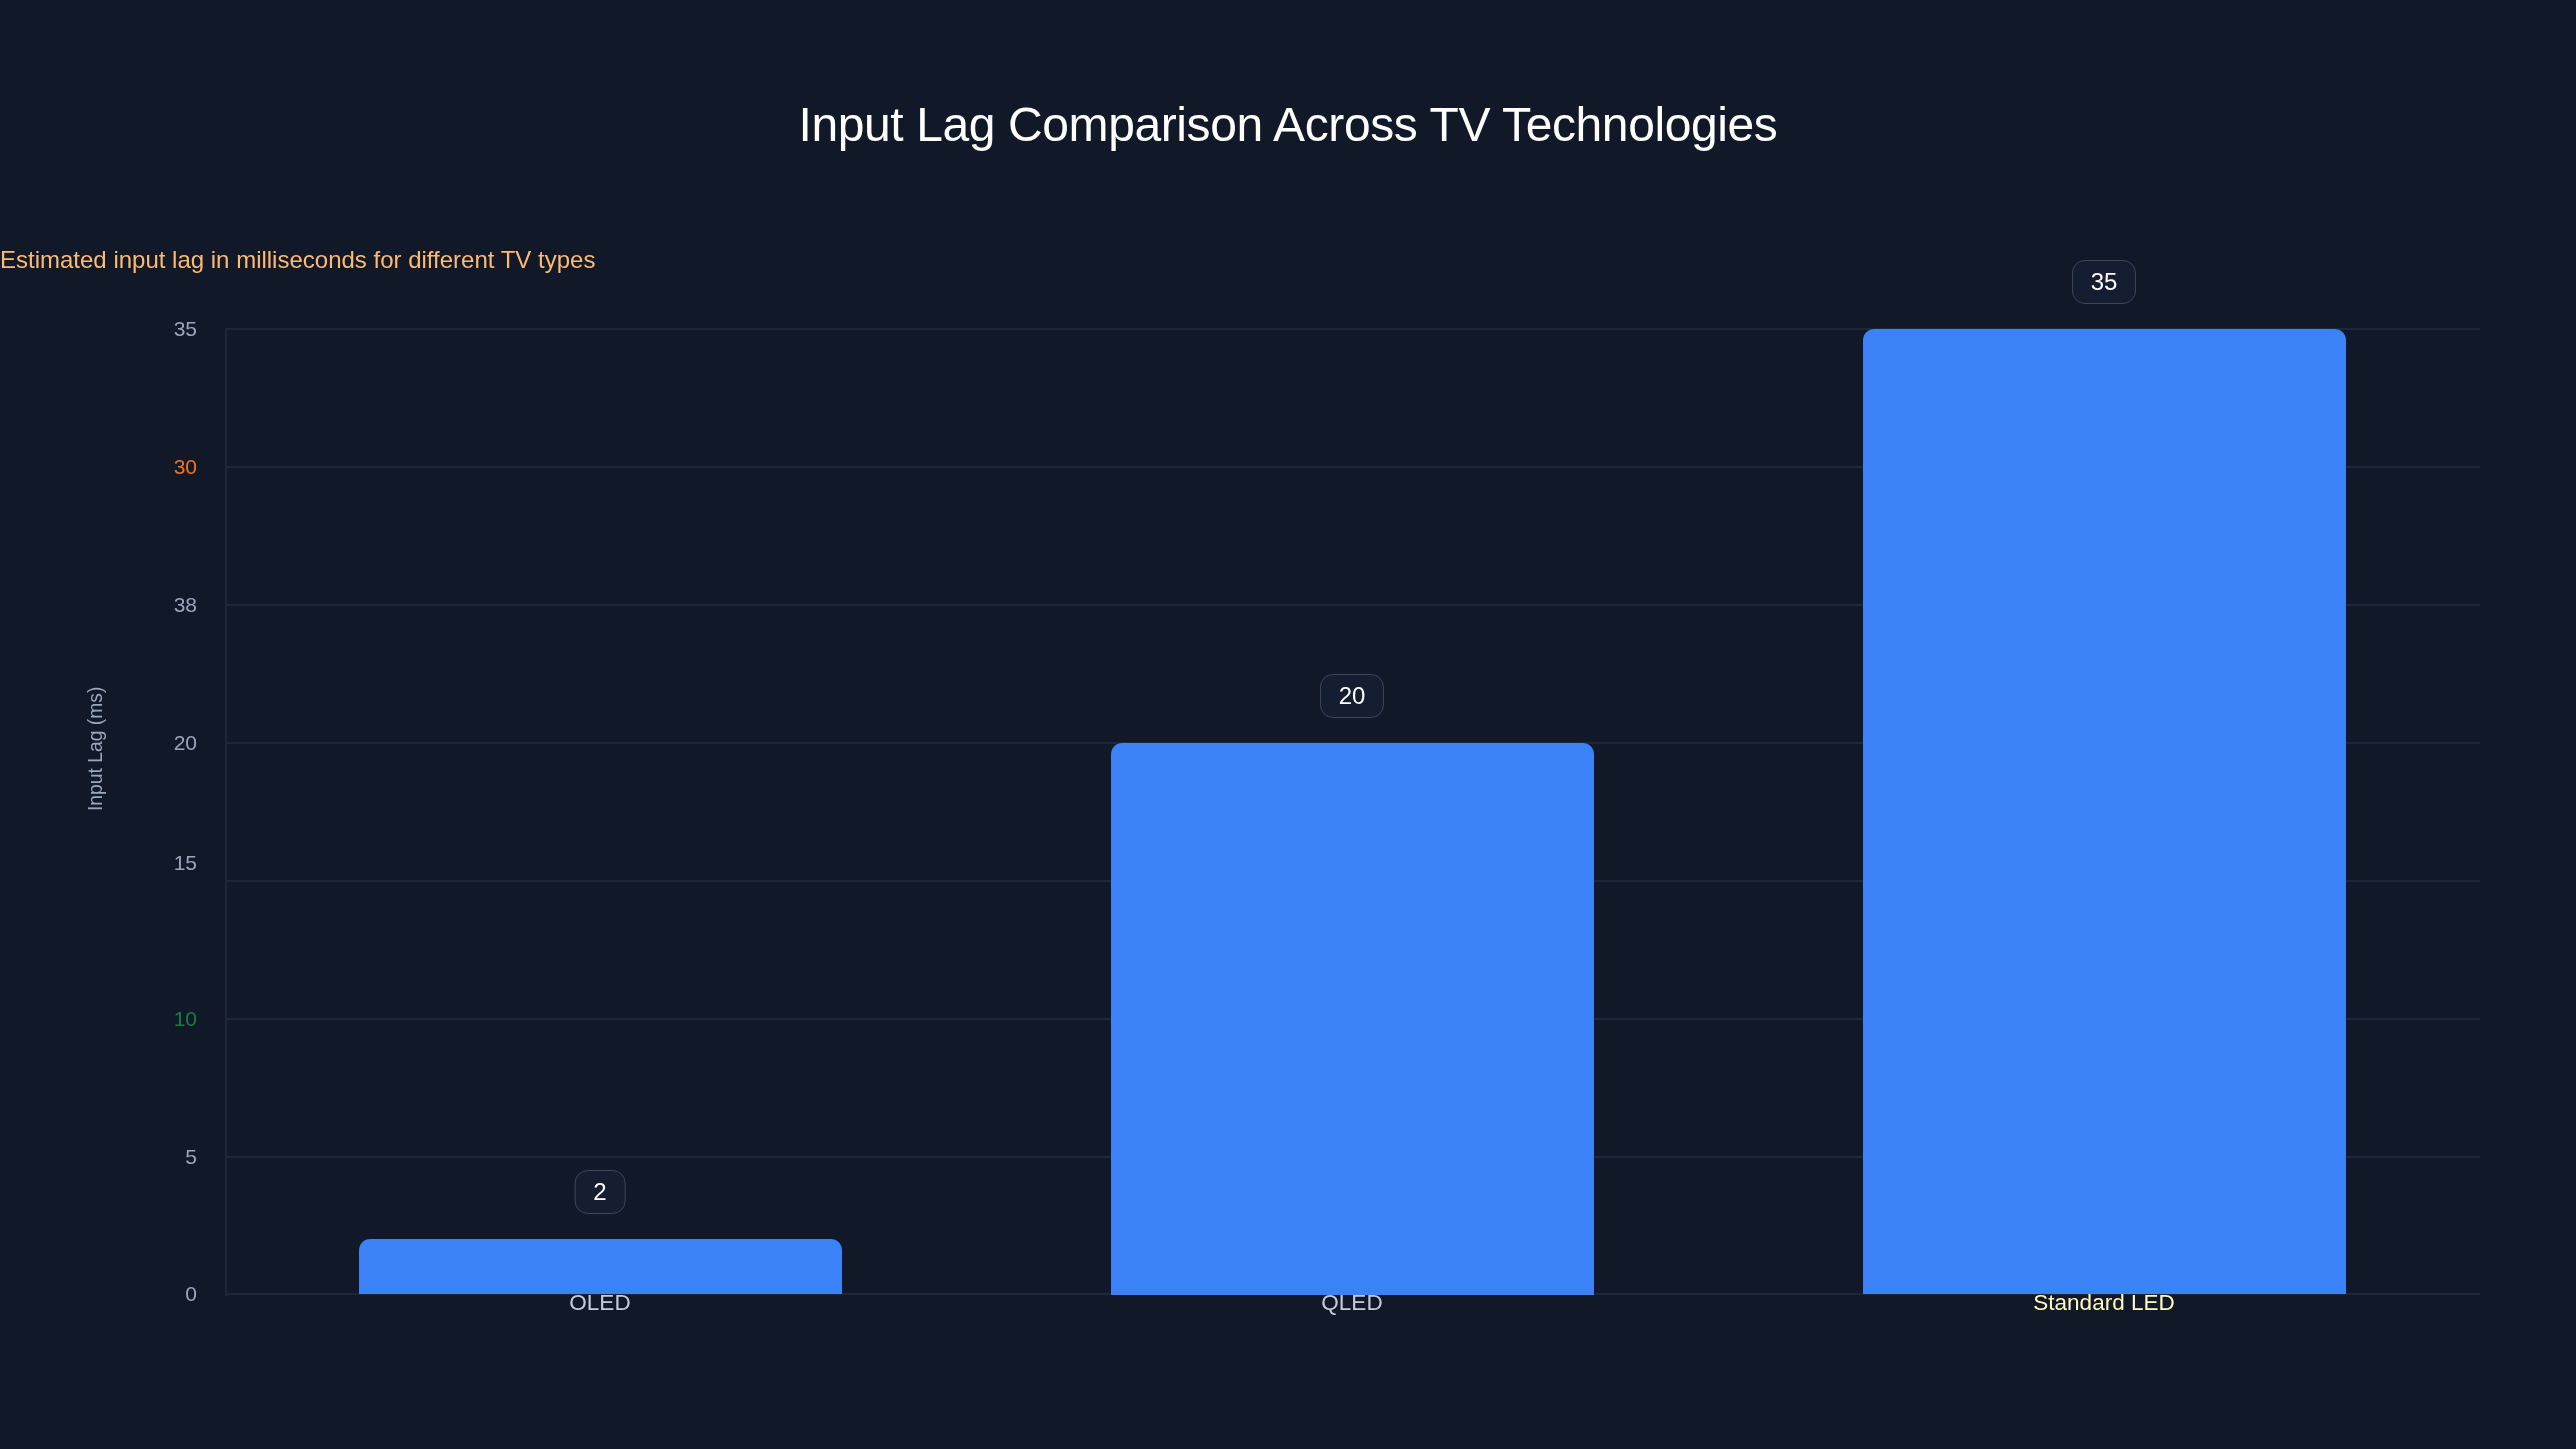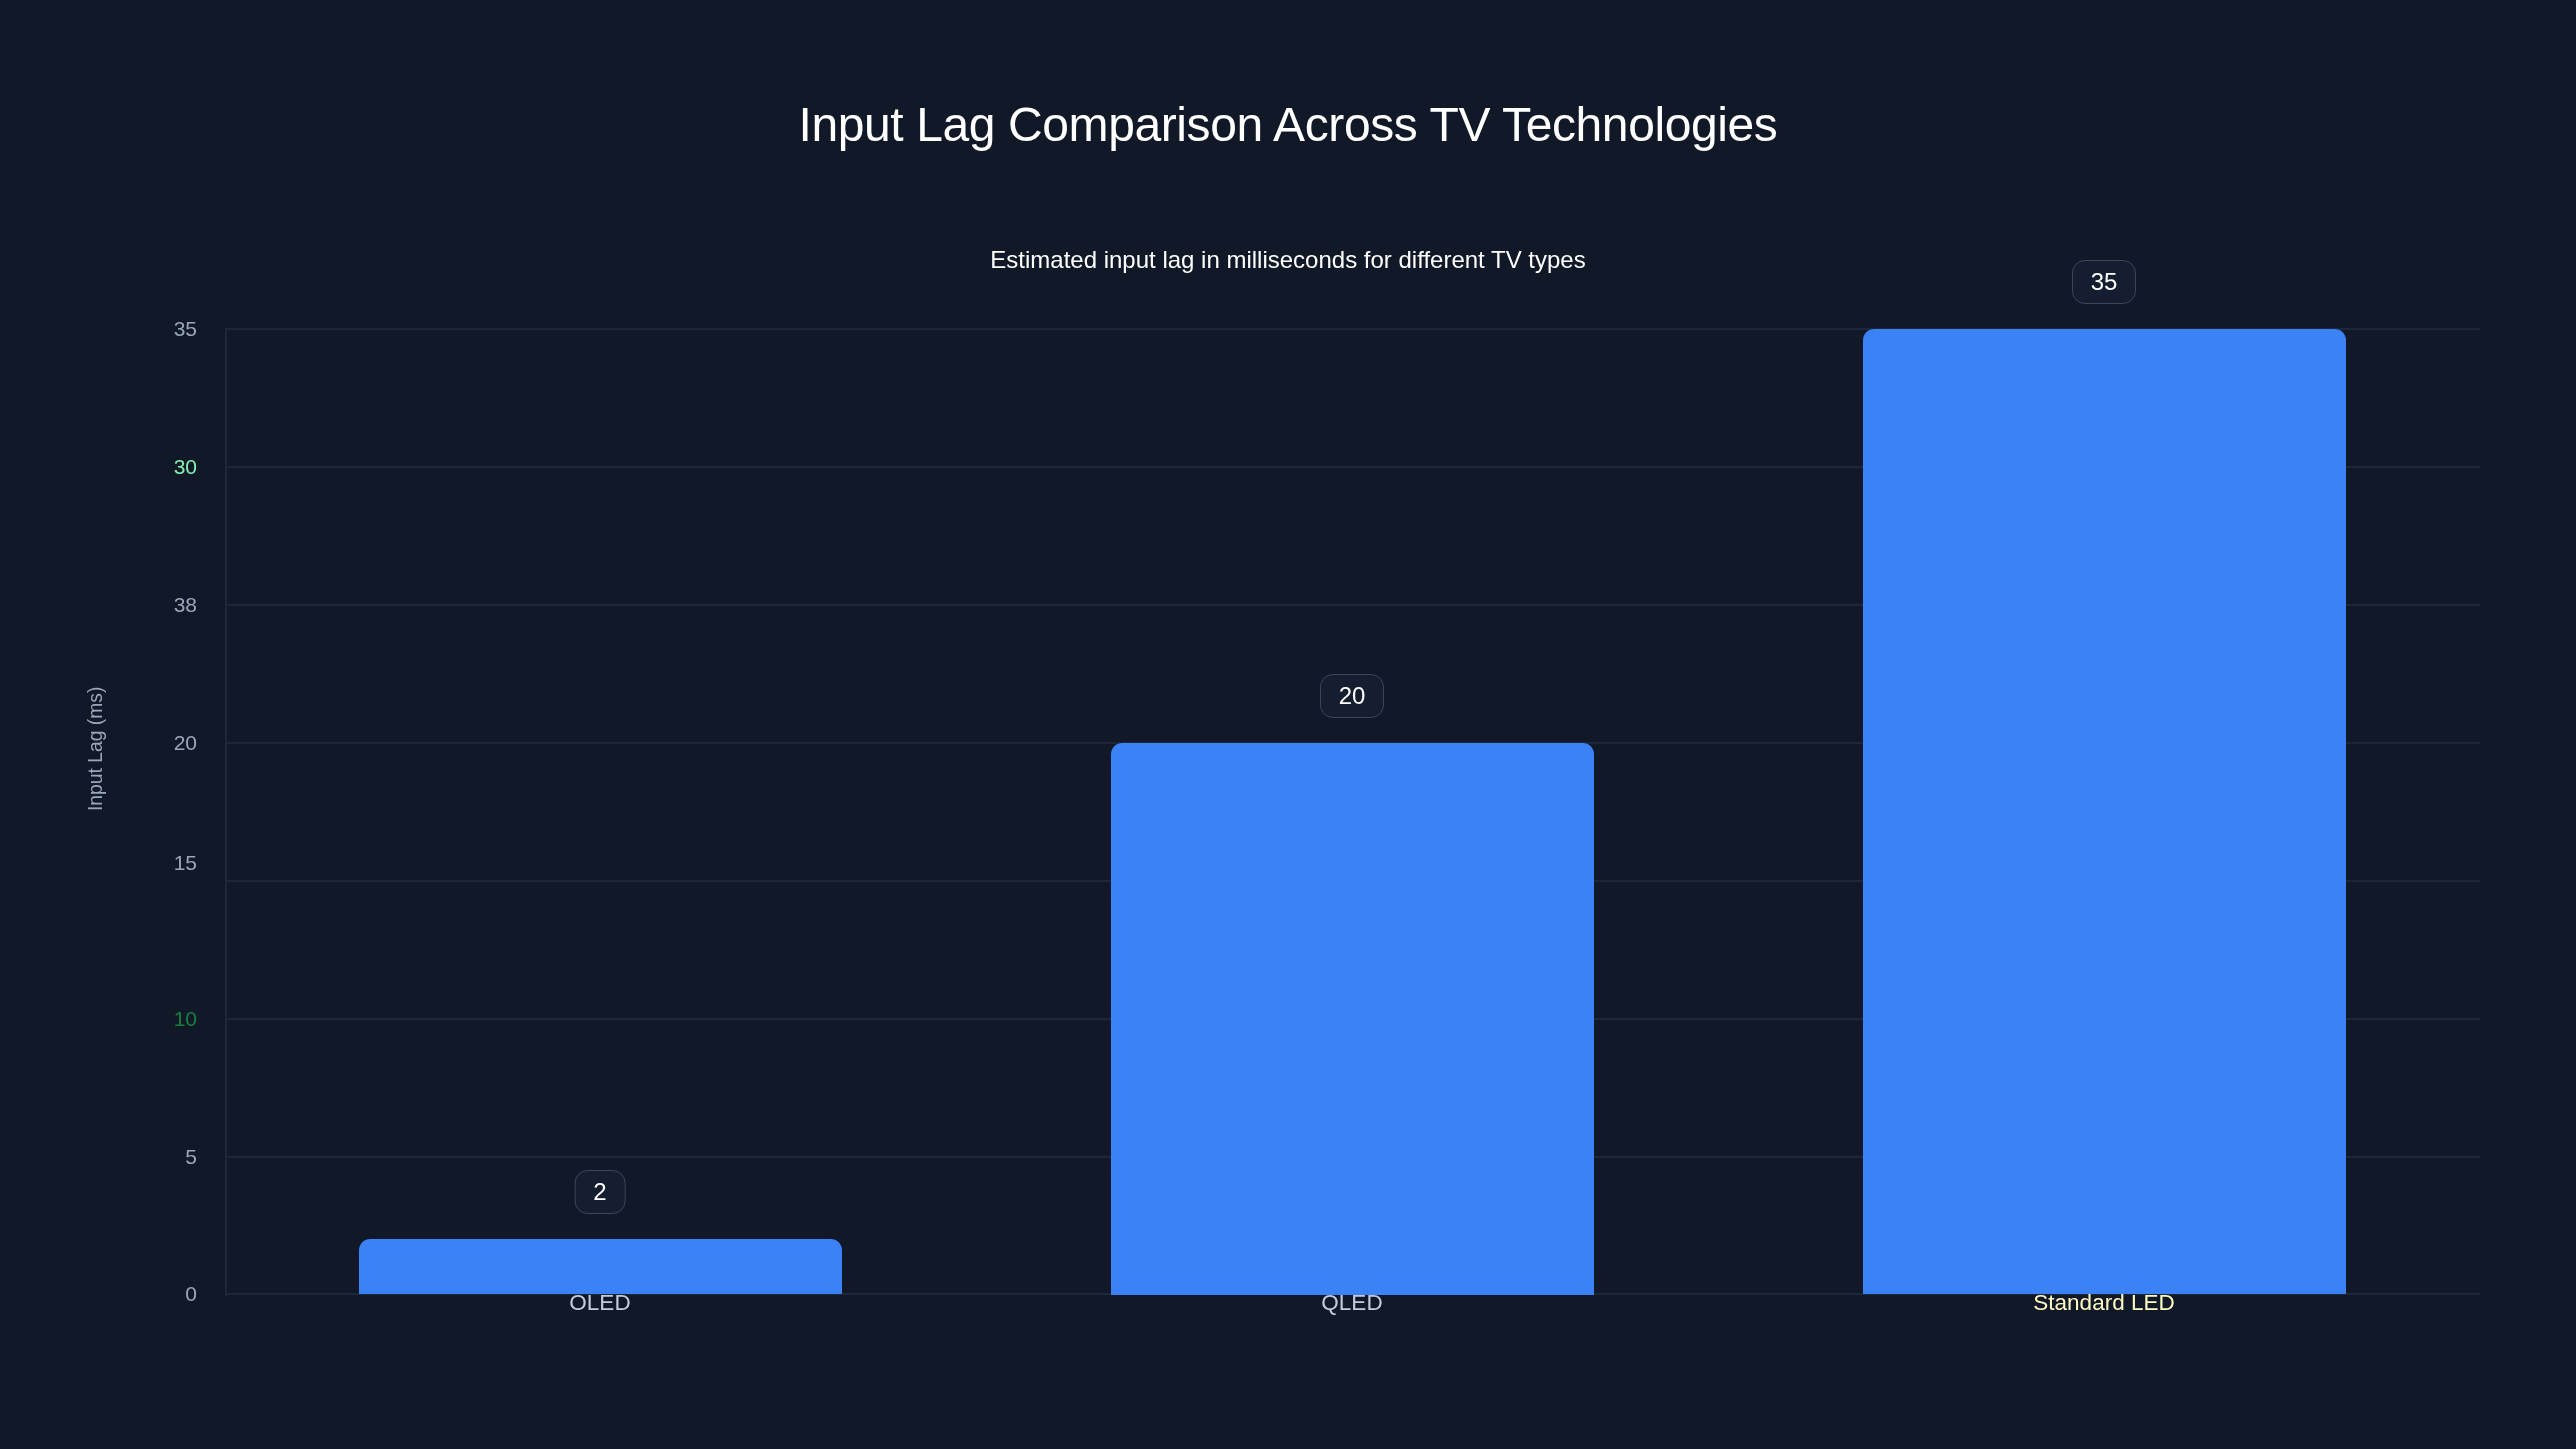--- a/index.html
+++ b/index.html
@@ -14,23 +14,23 @@
   
   #chart-title {
     position:absolute; left:0; top:97px; width:2576px;
     text-align:center;
     font-size:48px; font-weight:400; letter-spacing:-0.4px;
     color:#ffffff;
     white-space:nowrap;
   }
   #chart-subtitle {
     position:absolute; left:0; top:246px; width:2576px;
-    text-align:center;
+    text-align:left;
     font-size:24px; font-weight:400;
-    color:#ffffff;
+    color:#fdba74;
     white-space:nowrap;
   }
 
   
   #plot-area {
     position:absolute;
     left:225px; top:329px;
     width:2255px; height:965px;
   }
   .gridline {
@@ -111,21 +111,21 @@
 
   <div id="y-axis-line"></div>
 
   <div id="y-tick-labels">
       <div class="y-tick" style="top: 1294px; color: rgb(154, 166, 187);">0</div>
       <div class="y-tick" style="top: 1157px; color: rgb(154, 166, 187);">5</div>
       <div class="y-tick" style="top: 1019px; color: #15803d;">10</div>
       <div class="y-tick" style="top: 863px; color: rgb(154, 166, 187);">15</div>
       <div class="y-tick" style="top: 743px; color: rgb(154, 166, 187);">20</div>
       <div class="y-tick" style="top: 605px; color: rgb(154, 166, 187);">38</div>
-      <div class="y-tick" style="top: 467px; color: #86efac;">30</div>
+      <div class="y-tick" style="top: 467px; color: #f97316;">30</div>
       <div class="y-tick" style="top: 329px; color: rgb(154, 166, 187);">35</div>
     </div>
 
   <div id="plot-area">
     <div id="gridlines">
         <div class="gridline" style="top: 964px; background: rgb(29, 39, 56);"></div>
         <div class="gridline" style="top: 827px; background: rgb(29, 39, 56);"></div>
         <div class="gridline" style="top: 689px; background: rgb(29, 39, 56);"></div>
         <div class="gridline" style="top: 551px; background: rgb(29, 39, 56);"></div>
         <div class="gridline" style="top: 413px; background: rgb(29, 39, 56);"></div>

